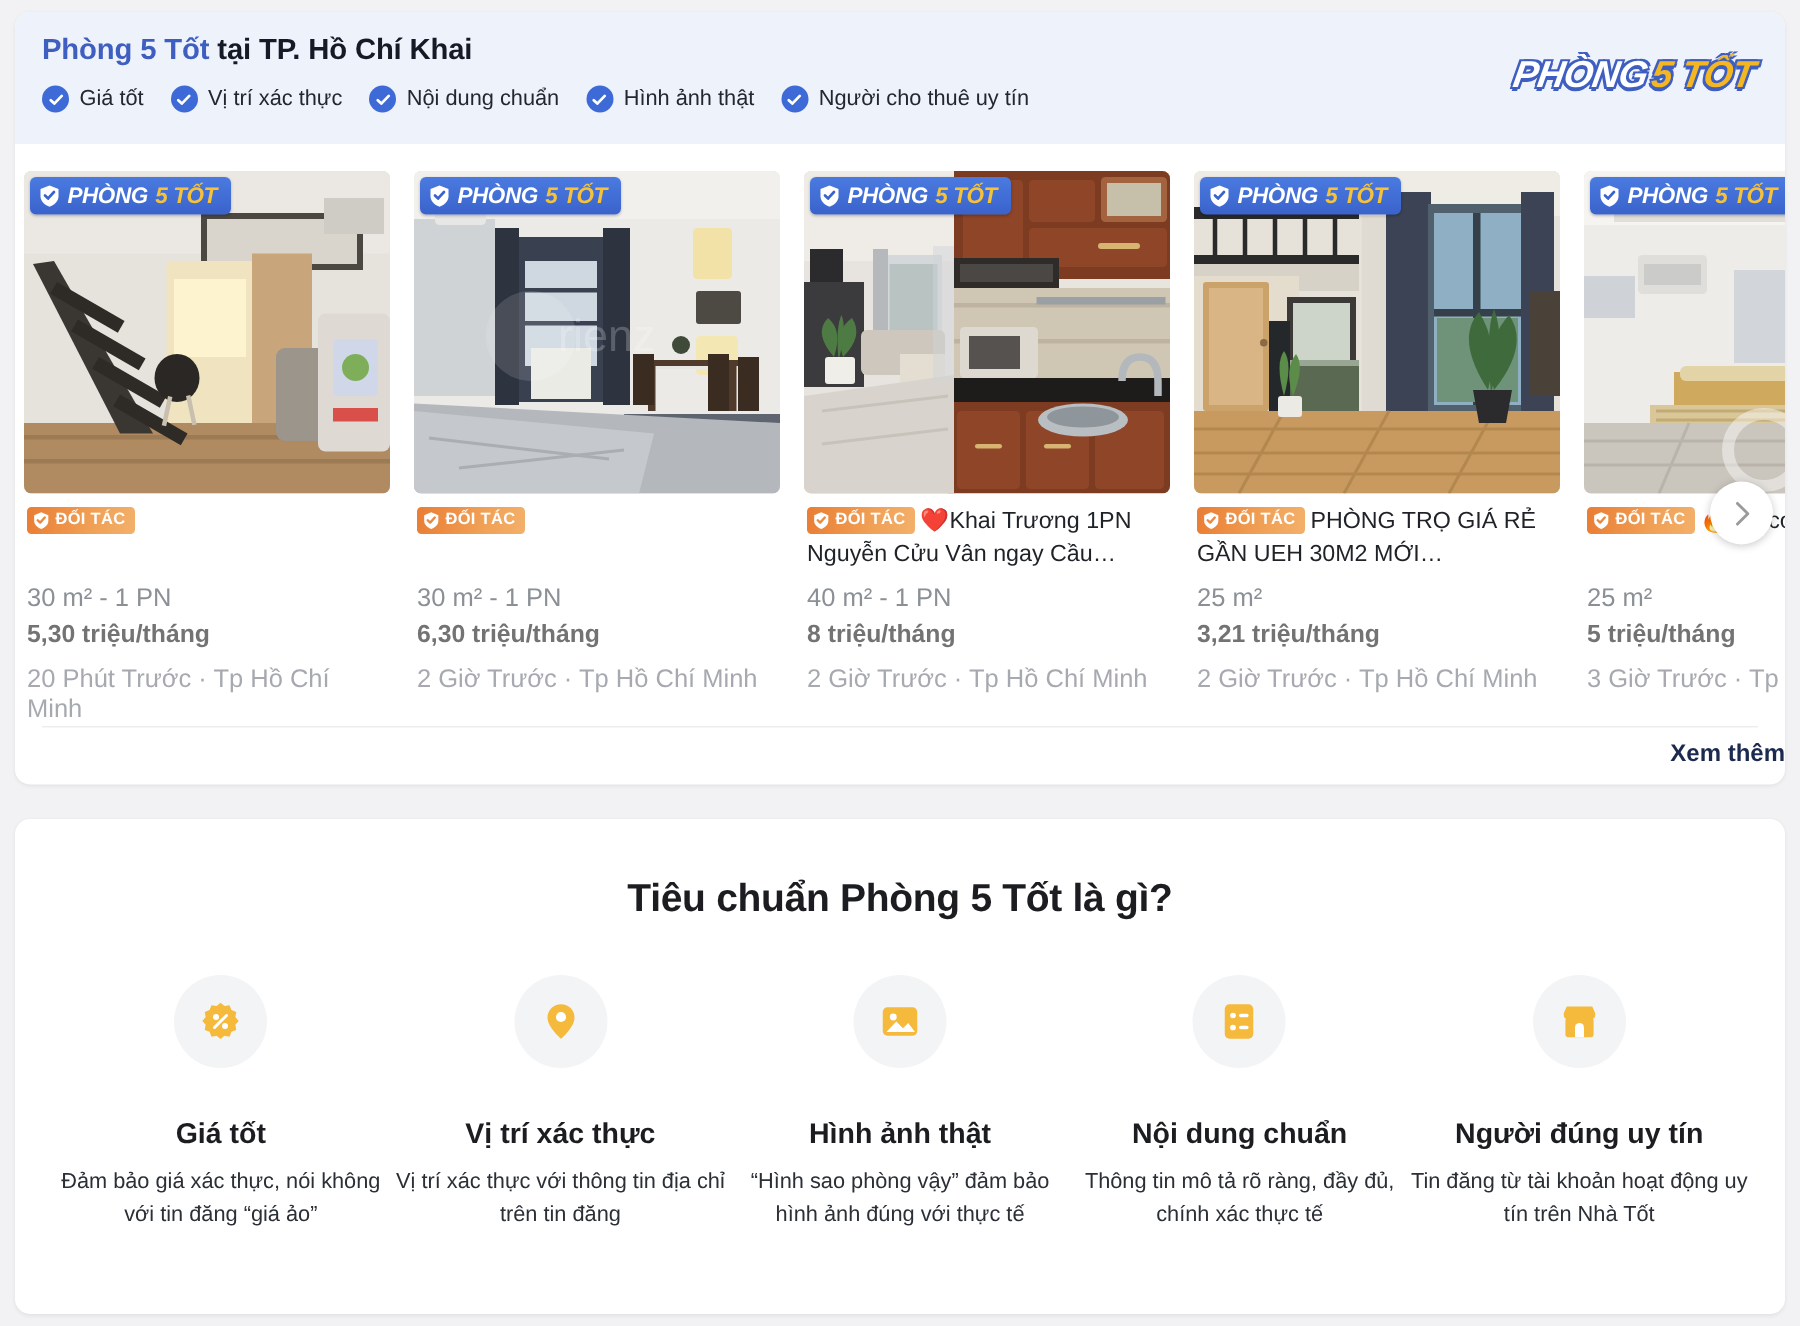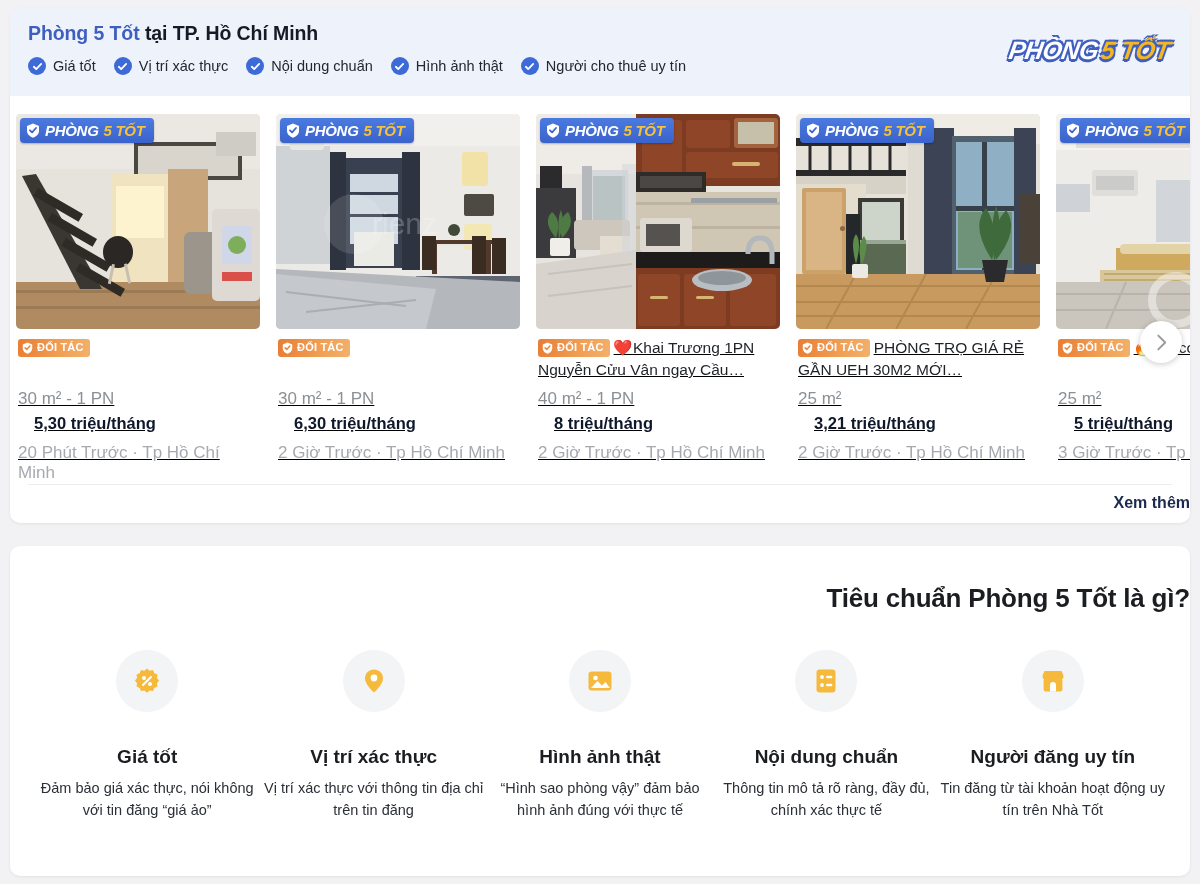--- a/index.html
+++ b/index.html
@@ -85,35 +85,35 @@
     background: linear-gradient(180deg,#4a7ae0 0%,#3a63cb 100%);
     border-radius: 4px;
     display: flex; align-items: center; gap: 5px;
     font-style: italic; font-weight: bold; font-size: 15px;
     letter-spacing: -0.3px; white-space: nowrap;
     box-shadow: 0 1px 2px rgba(0,0,0,0.25);
   }
   .pbadge .pb1 { color:#ffffff; }
   .pbadge .pb2 { color:#f6c23a; }
 
-  .card-body { padding: 8px 2px 0 2px; text-decoration: underline; }
+  .card-body { padding: 8px 2px 0 2px; }
   .card-title {
     font-size: 15.5px; color: #1f2328; line-height: 1.42;
     height: 45px; overflow: hidden;
   }
   .dtbadge {
     display: inline-flex; align-items: center; gap: 4px;
     vertical-align: middle;
     background: linear-gradient(100deg,#e97d34 0%,#f0a055 60%,#f3b06a 100%);
     border-radius: 3px; padding: 1px 6px 1px 4px;
     color: #ffffff; font-size: 11px; font-weight: bold;
     letter-spacing: 0.2px; margin-right: 4px; position: relative; top: -1px;
   }
   .card-meta { font-size: 17px; color: #8b9096; margin-top: 7px; }
-  .card-price { font-size: 16.5px; font-weight: bold; color: #0f172a; margin-top: 5px; margin-left: 16px; }
+  .card-price { font-size: 16.5px; font-weight: bold; color: #737373; margin-top: 5px; }
   .card-time { font-size: 17px; color: #a6aab0; margin-top: 10px; }
 
   .nav-next {
     position: absolute; right: 8px; top: 225px; z-index: 9;
     width: 42px; height: 42px; border-radius: 50%;
     background: #ffffff; box-shadow: 0 1px 6px rgba(0,0,0,0.22);
     display: flex; align-items: center; justify-content: center;
     cursor: pointer;
   }
 
@@ -127,21 +127,21 @@
     color: #1b2a4e; cursor: pointer;
   }
 
   
   .panel-bot {
     position: absolute; left: 10px; top: 546px; width: 1180px; height: 330px;
     background: #ffffff; border-radius: 10px;
     box-shadow: 0 1px 3px rgba(0,0,0,0.07);
   }
   .sec-title {
-    text-align: right; font-size: 26px; font-weight: bold;
+    text-align: center; font-size: 26px; font-weight: bold;
     color: #1b1d21; padding-top: 37px; letter-spacing: -0.2px;
   }
   .features {
     display: flex; justify-content: space-between;
     padding: 36px 24px 0 24px;
   }
   .feat { width: 228px; text-align: center; }
   .feat-ic {
     width: 62px; height: 62px; border-radius: 50%;
     background: #f3f4f6; margin: 0 auto;
@@ -157,21 +157,21 @@
 </style>
 </head>
 <body>
 
 <div class="page">
 
   <div class="panel-top">
 
     <div class="hdr">
       <div class="hdr-title">
-        <span class="brand">Phòng 5 Tốt</span><span> tại TP. Hồ Chí Minh</span>
+        <span class="brand">Phòng 5 Tốt</span><span> tại TP. Hồ Chí Khai</span>
       </div>
 
       <div class="hdr-checks">
         <div class="chk-item">
           <span class="chk-circle">
             <svg width="11" height="11" viewBox="0 0 12 12">
                 <path d="M2 6.3 L4.6 8.8 L10 3.2" stroke="#fff" stroke-width="2" fill="none" stroke-linecap="round" stroke-linejoin="round"></path>
               </svg>
           </span>
           <span class="chk-label">Giá tốt</span>
@@ -616,20 +616,20 @@
       </div>
 
       <div class="feat">
         <div class="feat-ic">
           <svg width="28" height="28" viewBox="0 0 28 28">
             <path d="M3.5 8.5 L5.5 4 h17 l2 4.5 v1.2 a3 3 0 0 1 -5.3 1.9 a3 3 0 0 1 -5.2 0 a3 3 0 0 1 -5.2 0 a3 3 0 0 1 -5.3 -1.9 Z" fill="#f5b93c"></path>
             <rect x="4.6" y="11.5" width="18.8" height="13" rx="2" fill="#f5b93c"></rect>
             <path d="M11 24.5 v-6.5 a3 3 0 0 1 6 0 v6.5 Z" fill="#ffffff"></path>
           </svg>
         </div>
-        <div class="feat-name">Người đăng uy tín</div>
+        <div class="feat-name">Người đúng uy tín</div>
         <div class="feat-desc">Tin đăng từ tài khoản hoạt động uy tín trên Nhà Tốt</div>
       </div>
 
     </div>
   </div>
 
 </div>
 
 </body></html>

